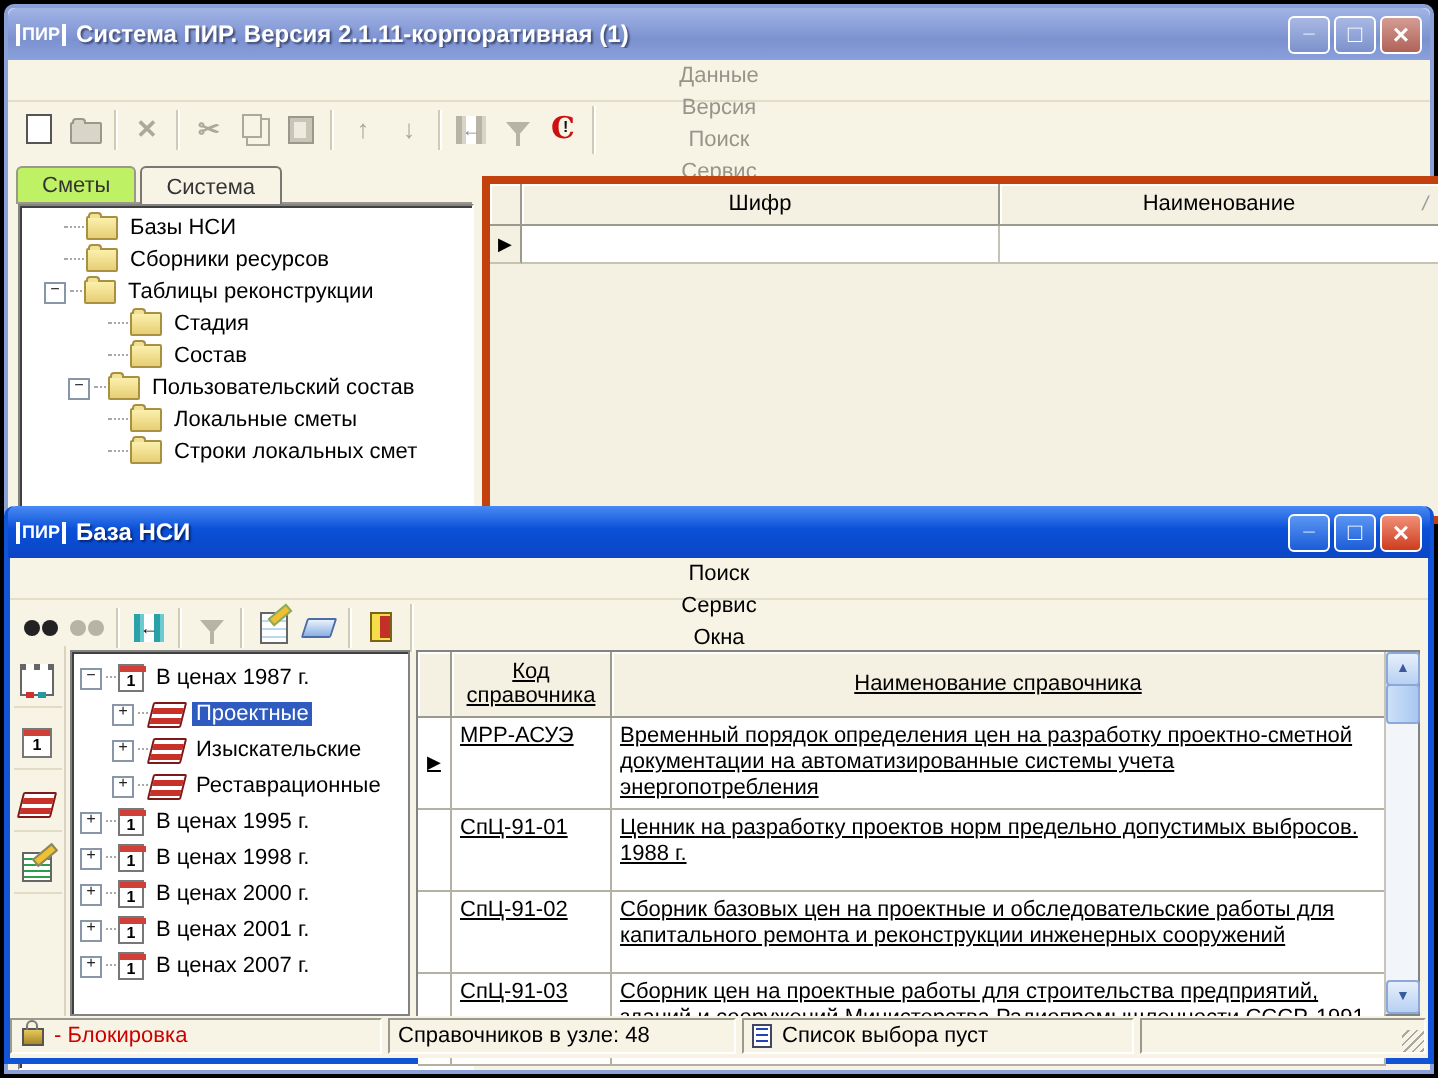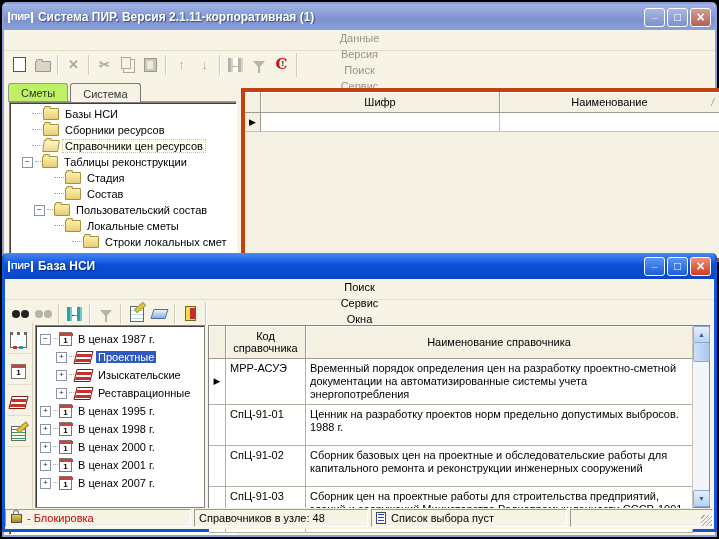--- a/index.html
+++ b/index.html
@@ -93,21 +93,21 @@
 
   
   .child-window{position:absolute;left:2px;top:253px;width:709px;height:276px;border:3px solid #1254D8;border-top:0;border-radius:5px 5px 0 0;background:#F7F4E6;}
   .child-window .titlebar{background:linear-gradient(180deg,#4A8AF4,#0A50D8 45%,#0A46C4);margin:0 -1px;}
   .cwork{position:absolute;left:0;top:70px;right:0;bottom:19px;}
   .sidestrip{position:absolute;left:0;top:0;width:27px;bottom:0;background:#F7F4E6;border-right:1px solid #D8D4C0;display:flex;flex-direction:column;align-items:center;padding-top:4px;gap:4px;}
   .sbtn{width:24px;height:26px;display:flex;align-items:center;justify-content:center;border-bottom:1px solid #E0DCC8;}
   .ctree-panel{position:absolute;left:30px;top:2px;width:168px;bottom:2px;background:#fff;border:1px solid #838383;box-shadow:inset 1px 1px 0 #404040;padding-top:4px;overflow:hidden;}
   .ctree-panel .trow{height:18px;}
   .ctable-wrap{position:absolute;left:203px;top:2px;right:4px;bottom:2px;background:#F8F6EA;border:1px solid #838383;}
-  .ctable{display:grid;grid-template-columns:17px 80px 1fr;margin-right:16px;}
+  .ctable{display:grid;grid-template-columns:17px 80px 1fr;margin-right:16px;text-decoration:underline;}
   .chcell{background:#F4F1E2;border-right:1px solid #9C9A8C;border-bottom:1px solid #9C9A8C;box-shadow:inset 1px 1px 0 #fff;min-height:30px;display:flex;align-items:center;justify-content:center;text-align:center;line-height:12px;padding:1px 2px;}
   .cdcell{background:#fff;border-right:1px solid #B4B1A2;border-bottom:1px solid #B4B1A2;min-height:34px;display:flex;align-items:flex-start;padding:3px 4px;line-height:13px;}
   .cdcell.rs{justify-content:center;align-items:center;padding:0;}
   .vsb{position:absolute;right:0;top:0;width:16px;bottom:0;background:#F2F6FB;border-left:1px solid #C8C5B6;}
   .sbb{position:absolute;left:0;width:15px;height:15px;background:linear-gradient(180deg,#E6F0FC,#B8D0F2);border:1px solid #8CA8D8;border-radius:2px;display:flex;align-items:center;justify-content:center;color:#3A5A9C;font-size:7px;}
   .sbb.up{top:0;} .sbb.down{bottom:0;}
   .sbthumb{position:absolute;left:0;top:16px;width:15px;height:18px;background:linear-gradient(90deg,#CCE0F8,#A8C8F0);border:1px solid #8CA8D8;border-radius:2px;}
   .statusbar{position:absolute;left:0;right:0;bottom:0;height:19px;background:#F7F4E6;display:flex;gap:3px;padding:1px 1px 1px 0;}
   .spanel{border:1px solid;border-color:#9C9A8C #fff #fff #9C9A8C;display:flex;align-items:center;padding:0 4px;height:16px;}
   .spanel.p1{width:176px;} .spanel.p2{width:164px;} .spanel.p3{width:186px;} .spanel.p4{flex:1;position:relative;}
@@ -188,25 +188,20 @@
       <div class="trow" style="padding-left:22px">
           <span class="conn"></span>
           <span class="i ic-folder"></span>
           <span class="tlabel">Базы НСИ</span>
         </div>
       <div class="trow" style="padding-left:22px">
           <span class="conn"></span>
           <span class="i ic-folder"></span>
           <span class="tlabel">Сборники ресурсов</span>
         </div>
-      <div class="trow" style="padding-left:22px">
-          <span class="conn"></span>
-          <span class="i ic-folder open"></span>
-          <span class="tlabel hl">Справочники цен ресурсов</span>
-        </div>
       <div class="trow" style="padding-left:12px">
           <span class="exp minus"></span>
           <span class="conn" style="width:6px"></span>
           <span class="i ic-folder"></span>
           <span class="tlabel">Таблицы реконструкции</span>
         </div>
       <div class="trow" style="padding-left:44px">
           <span class="conn"></span>
           <span class="i ic-folder"></span>
           <span class="tlabel">Стадия</span>
@@ -220,21 +215,21 @@
           <span class="exp minus"></span>
           <span class="conn" style="width:6px"></span>
           <span class="i ic-folder"></span>
           <span class="tlabel">Пользовательский состав</span>
         </div>
       <div class="trow" style="padding-left:44px">
           <span class="conn"></span>
           <span class="i ic-folder"></span>
           <span class="tlabel">Локальные сметы</span>
         </div>
-      <div class="trow" style="padding-left:62px">
+      <div class="trow" style="padding-left:44px">
           <span class="conn"></span>
           <span class="i ic-folder"></span>
           <span class="tlabel">Строки локальных смет</span>
         </div>
     </div>
 
     <div class="grid-panel">
       <div class="mgrid">
         <div class="hcell"></div>
         <div class="hcell">

